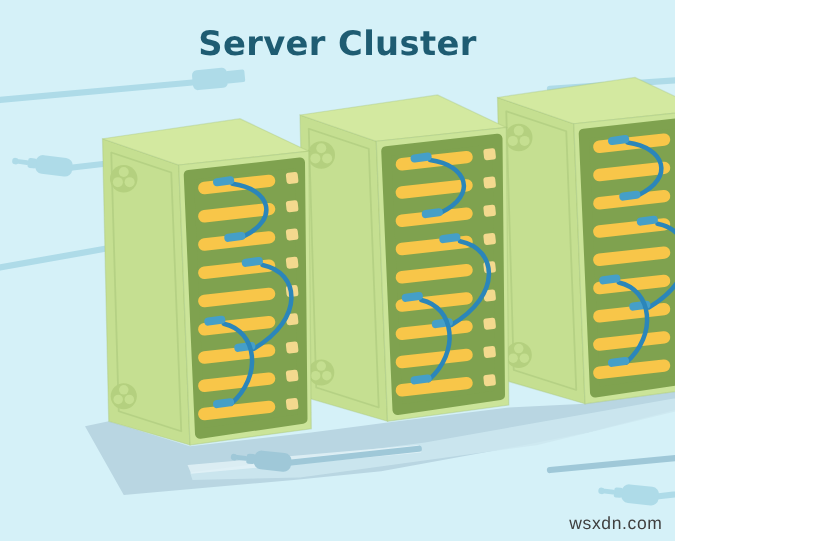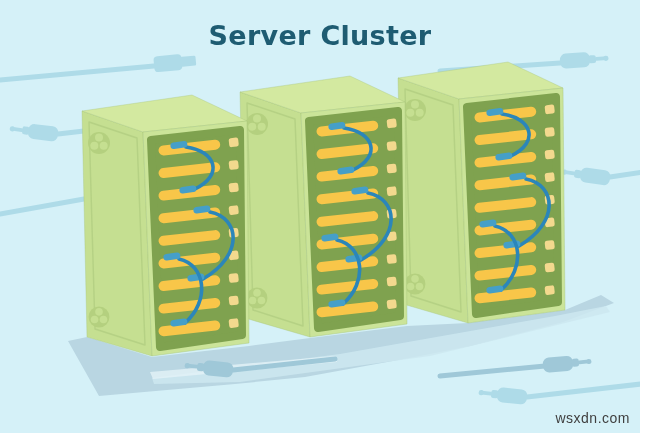--- a/index.html
+++ b/index.html
@@ -1,17 +1,17 @@
 <!DOCTYPE html>
 <html style="--c-background: #d5f1f8; --c-cable_decoration: #aedbe8; --c-cable_decoration_dark: #9fc8d8; --c-shadow: #b9d6e2; --c-shadow_light: #cde8f0; --c-shadow_gap: #e3f3f8; --c-server_top: #d3e9a0; --c-server_side: #c5df91; --c-server_frame: #cbe499; --c-server_edge: #a6c378; --c-panel: #7fa24f; --c-bay: #f8c649; --c-port: #f3d98e; --c-fan: #b4d07f; --c-patch_cable: #2b86ba; --c-patch_plug: #459fc8; --c-title: #1e5c72; --c-logo: #101012; --c-watermark: #3f3f3f;"><head>
 <meta charset="utf-8">
 <style>
   html,body{margin:0;padding:0;background:#fff;}
   .stage{
-    position:relative;width:640px;height:433px;overflow:hidden;
+    position:relative;width:540px;height:433px;overflow:hidden;
     background:var(--c-background,#d5f1f8);
     font-family:"Liberation Sans","DejaVu Sans",sans-serif;
   }
   .stage svg{position:absolute;left:0;top:0;}
 
   
   .bg{fill:var(--c-background)}
   .wire{stroke:var(--c-cable_decoration);stroke-width:5;fill:none;stroke-linecap:round}
   .wire.dim{stroke:var(--c-cable_decoration_dark)}
   .plugfill{fill:var(--c-cable_decoration)}

